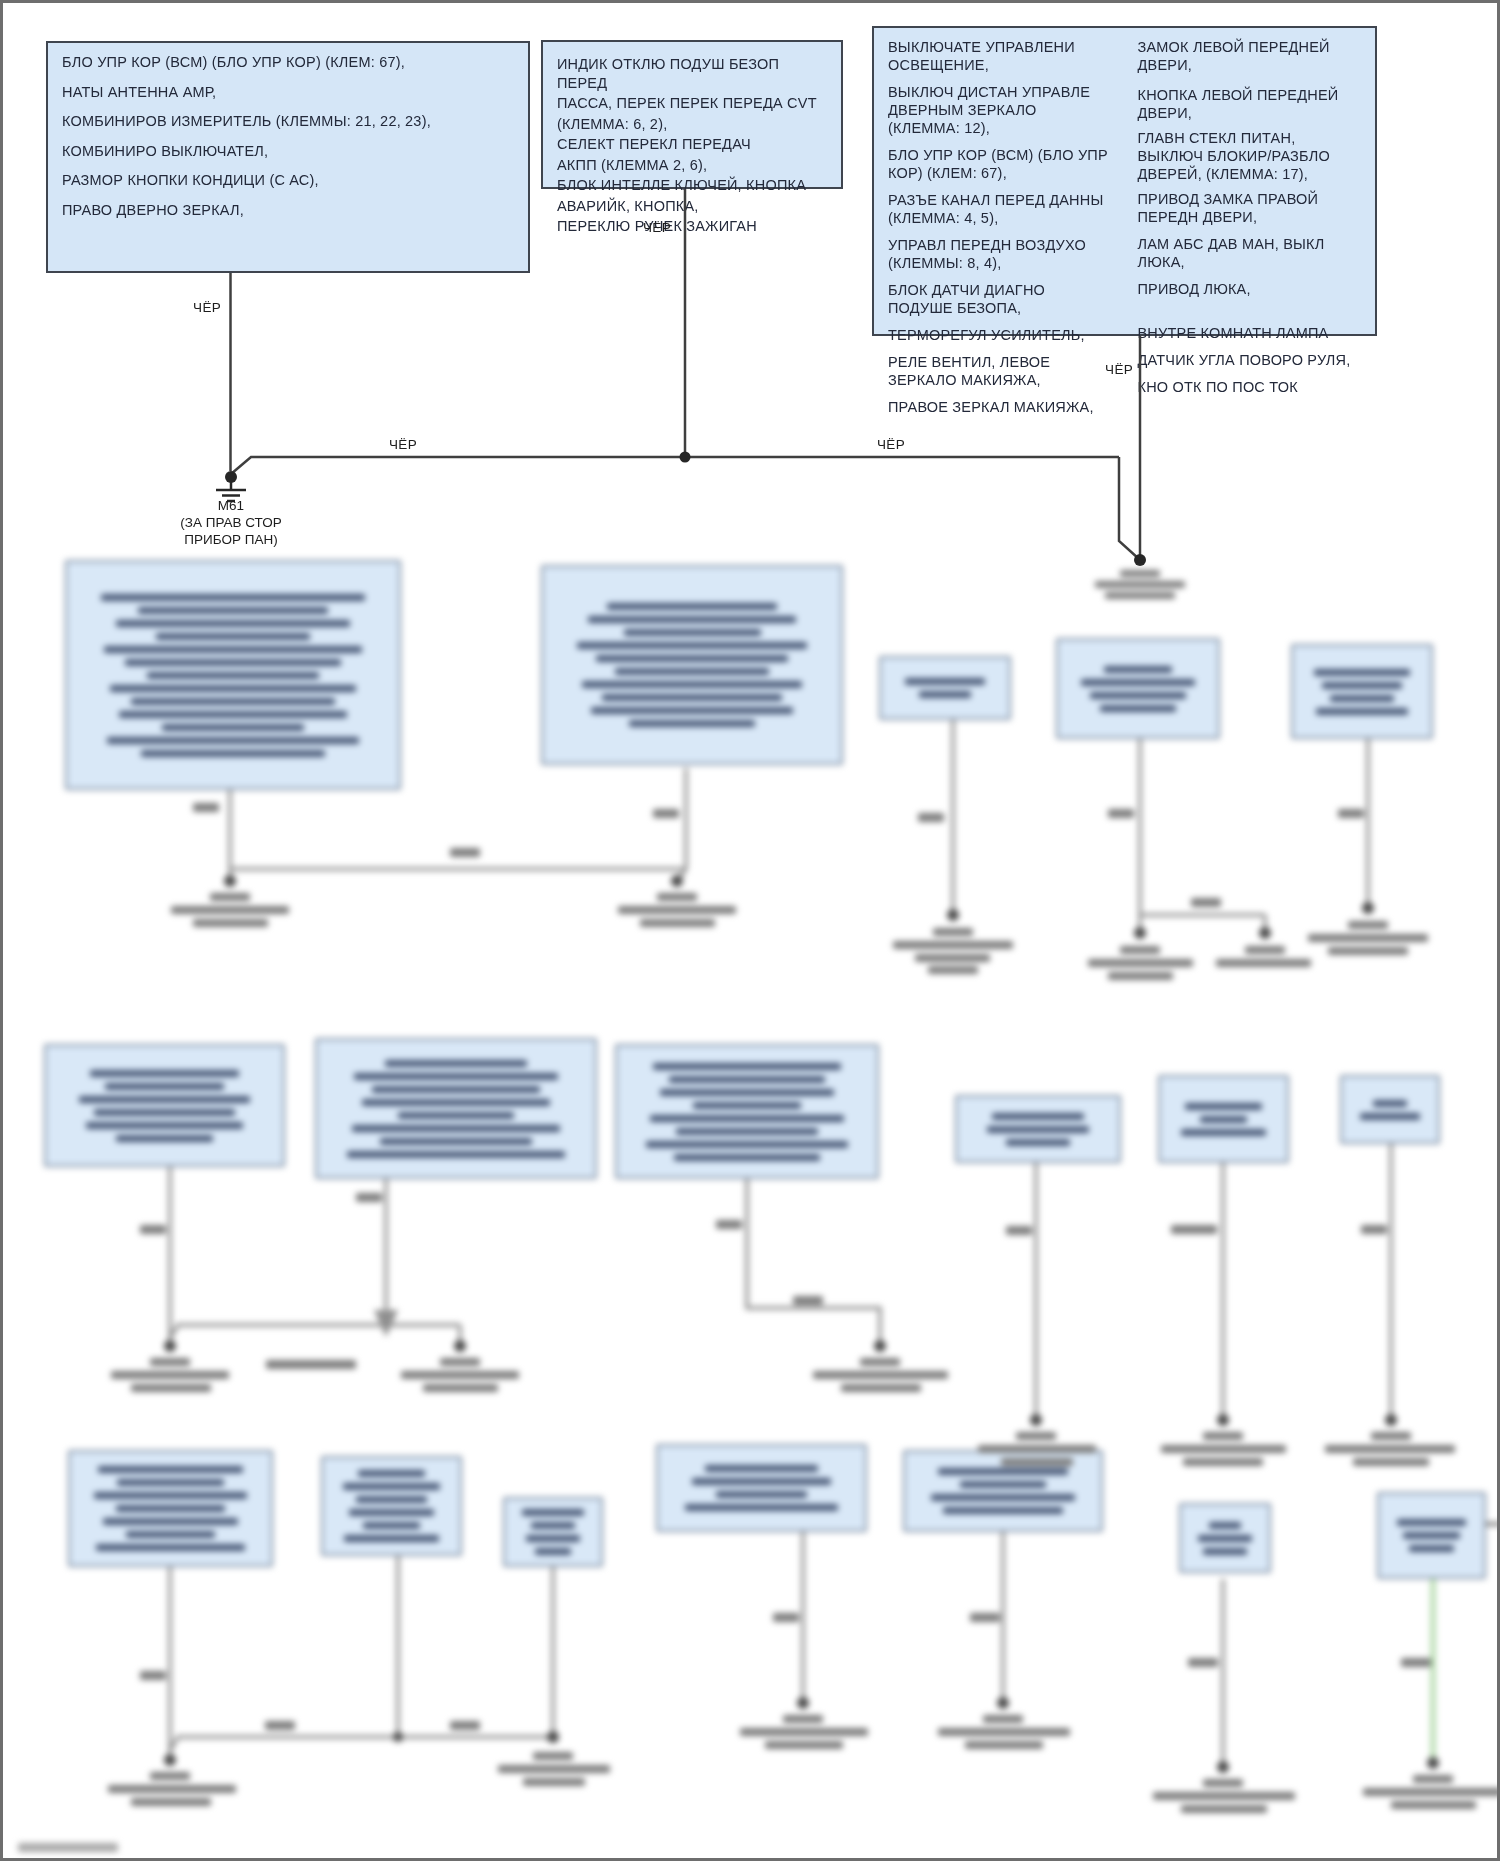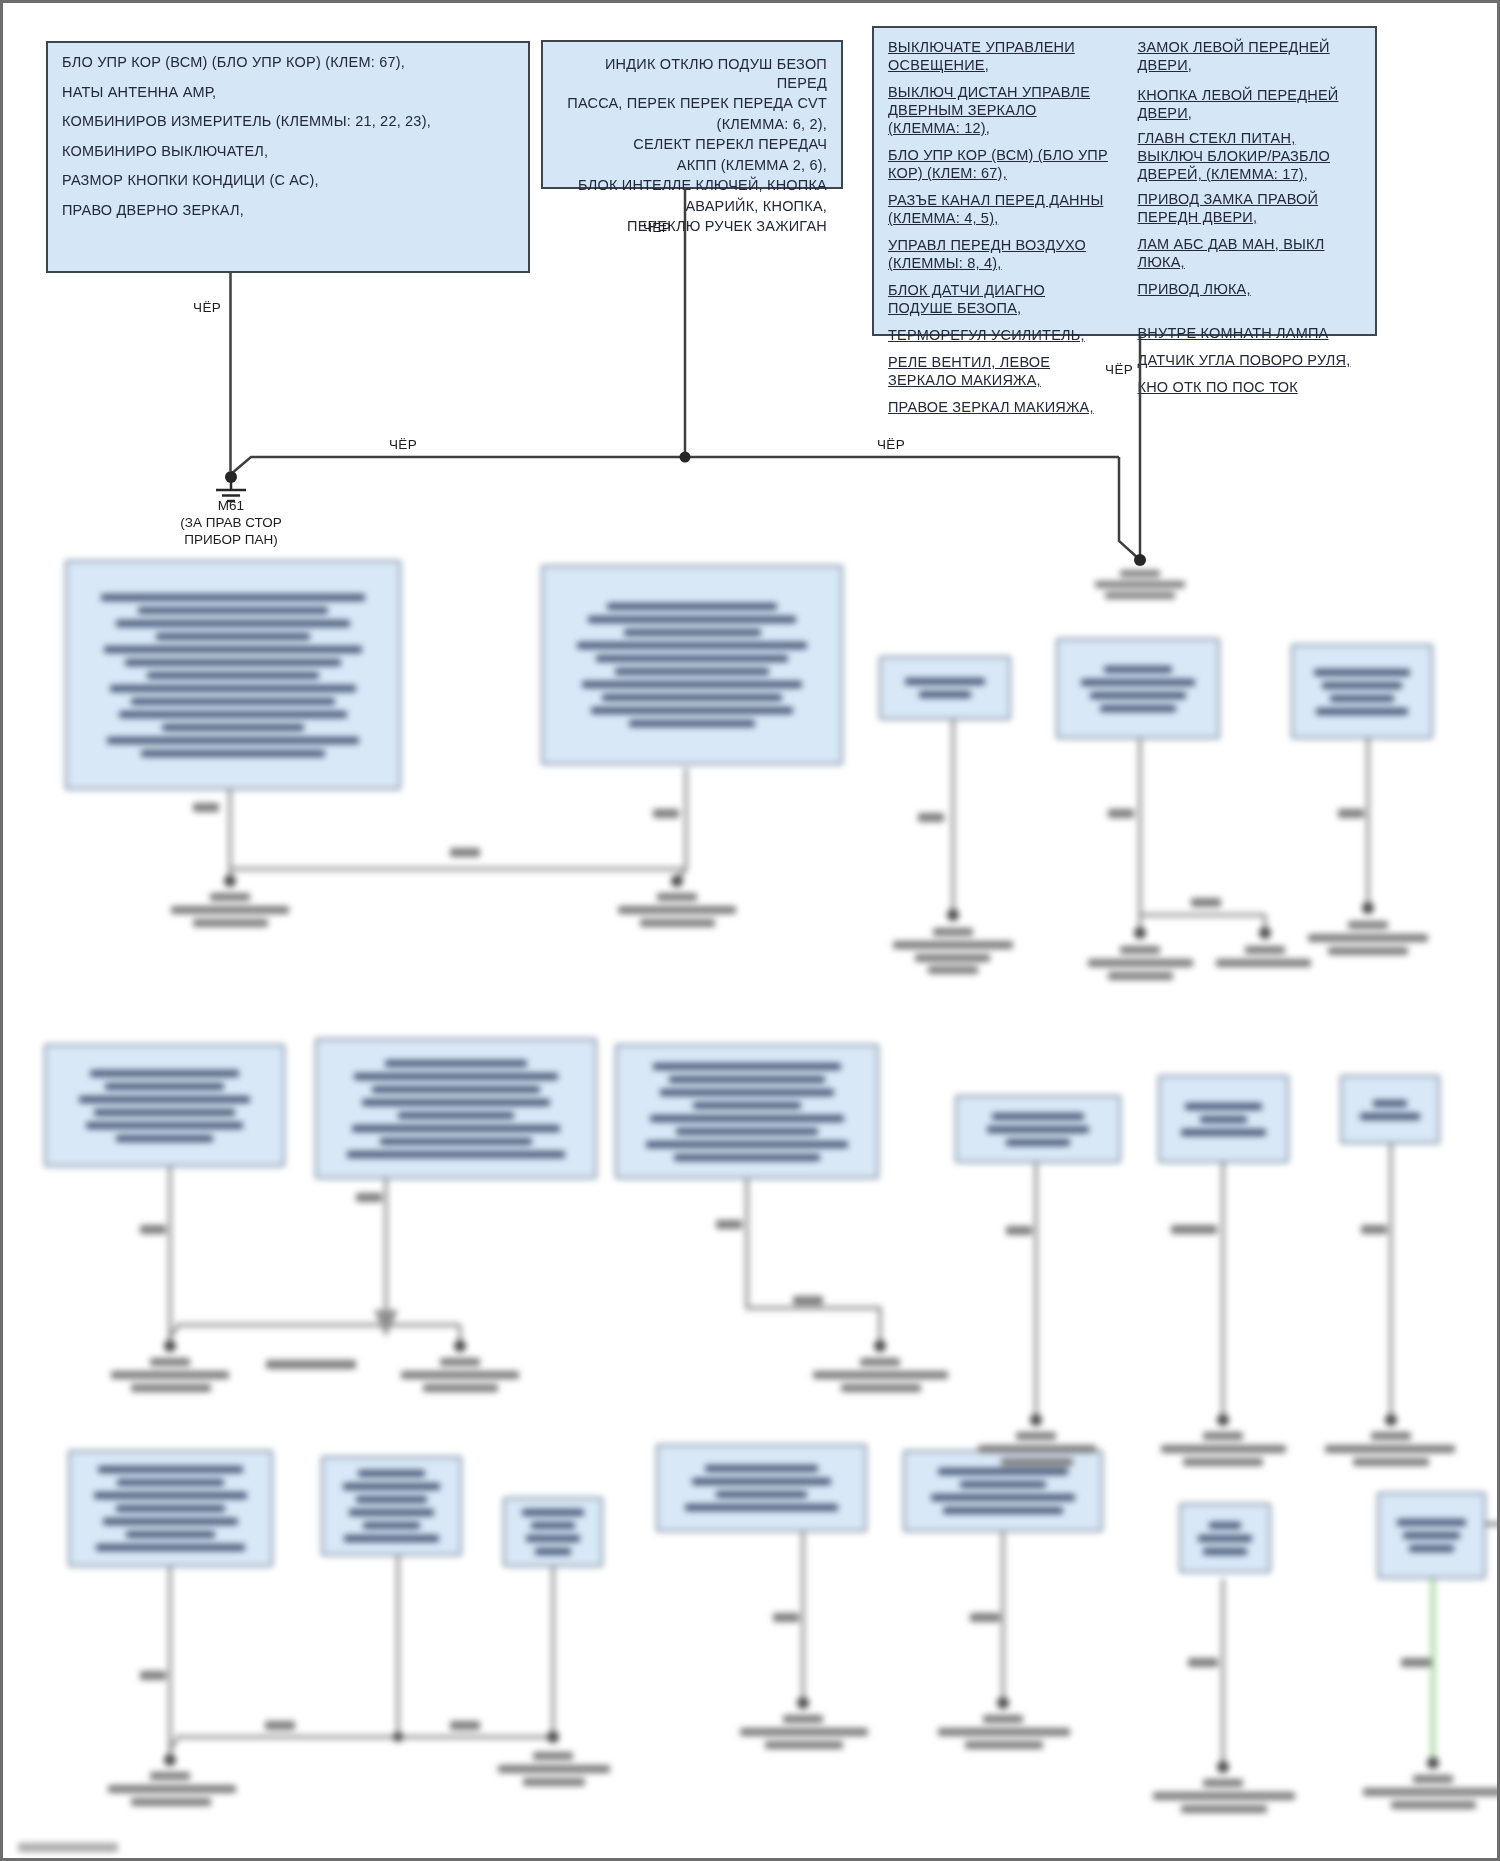--- a/index.html
+++ b/index.html
@@ -9,21 +9,21 @@
     border:3px solid #6e6e6e;overflow:hidden;
     font-family:"Liberation Sans", sans-serif;color:#23293a;
   }
   .box{
     position:absolute;background:#d5e6f7;border:2px solid #3f454f;
     padding:10px 14px;font-size:14.5px;line-height:18.5px;letter-spacing:.2px;
   }
   .cols{display:flex;gap:26px;height:100%;}
   .col{flex:1;}
   .col p{margin:0 0 11px 0;}
-  .centered p{margin:0 0 2px 0;text-align:right;}
+  .centered p{margin:0 0 2px 0;text-align:left;}
   .lbl{position:absolute;font-size:13.5px;color:#1d1d1d;letter-spacing:.3px;}
   .ground-lbl{position:absolute;text-align:center;font-size:13.5px;line-height:17px;color:#1d1d1d;}
   svg{position:absolute;left:0;top:0;}
   
   #blurzone{position:absolute;left:0;top:545px;width:1500px;height:1316px;filter:blur(3.1px);}
   .bbox{
     position:absolute;background:#d9e8f7;border:2px solid #76869c;border-radius:2px;
     display:flex;flex-direction:column;justify-content:center;align-items:center;
     padding:8px 12px;gap:6px;
   }
@@ -53,21 +53,21 @@
     <p>ИНДИК ОТКЛЮ ПОДУШ БЕЗОП ПЕРЕД</p>
     <p>ПАССА, ПЕРЕК ПЕРЕК ПЕРЕДА CVT</p>
     <p>(КЛЕММА: 6, 2),</p>
     <p>СЕЛЕКТ ПЕРЕКЛ ПЕРЕДАЧ</p>
     <p>АКПП (КЛЕММА 2, 6),</p>
     <p>БЛОК ИНТЕЛЛЕ КЛЮЧЕЙ, КНОПКА</p>
     <p>АВАРИЙК, КНОПКА,</p>
     <p>ПЕРЕКЛЮ РУЧЕК ЗАЖИГАН</p>
   </div>
 
-  <div class="box" style="left:869px;top:23px;width:505px;height:310px;text-decoration:underline;">
+  <div class="box" style="left:869px;top:23px;width:505px;height:310px;">
     <div class="cols">
       <div class="col" style="line-height:18px;">
         <p style="margin-bottom:9px">ВЫКЛЮЧАТЕ УПРАВЛЕНИ ОСВЕЩЕНИЕ,</p>
         <p style="margin-bottom:9px">ВЫКЛЮЧ ДИСТАН УПРАВЛЕ ДВЕРНЫМ ЗЕРКАЛО (КЛЕММА: 12),</p>
         <p style="margin-bottom:9px">БЛО УПР КОР (ВСМ) (БЛО УПР КОР) (КЛЕМ: 67),</p>
         <p style="margin-bottom:9px">РАЗЪЕ КАНАЛ ПЕРЕД ДАННЫ (КЛЕММА: 4, 5),</p>
         <p style="margin-bottom:9px">УПРАВЛ ПЕРЕДН ВОЗДУХО (КЛЕММЫ: 8, 4),</p>
         <p style="margin-bottom:9px">БЛОК ДАТЧИ ДИАГНО ПОДУШЕ БЕЗОПА,</p>
         <p style="margin-bottom:9px">ТЕРМОРЕГУЛ УСИЛИТЕЛЬ,</p>
         <p style="margin-bottom:9px">РЕЛЕ ВЕНТИЛ, ЛЕВОЕ ЗЕРКАЛО МАКИЯЖА,</p>

